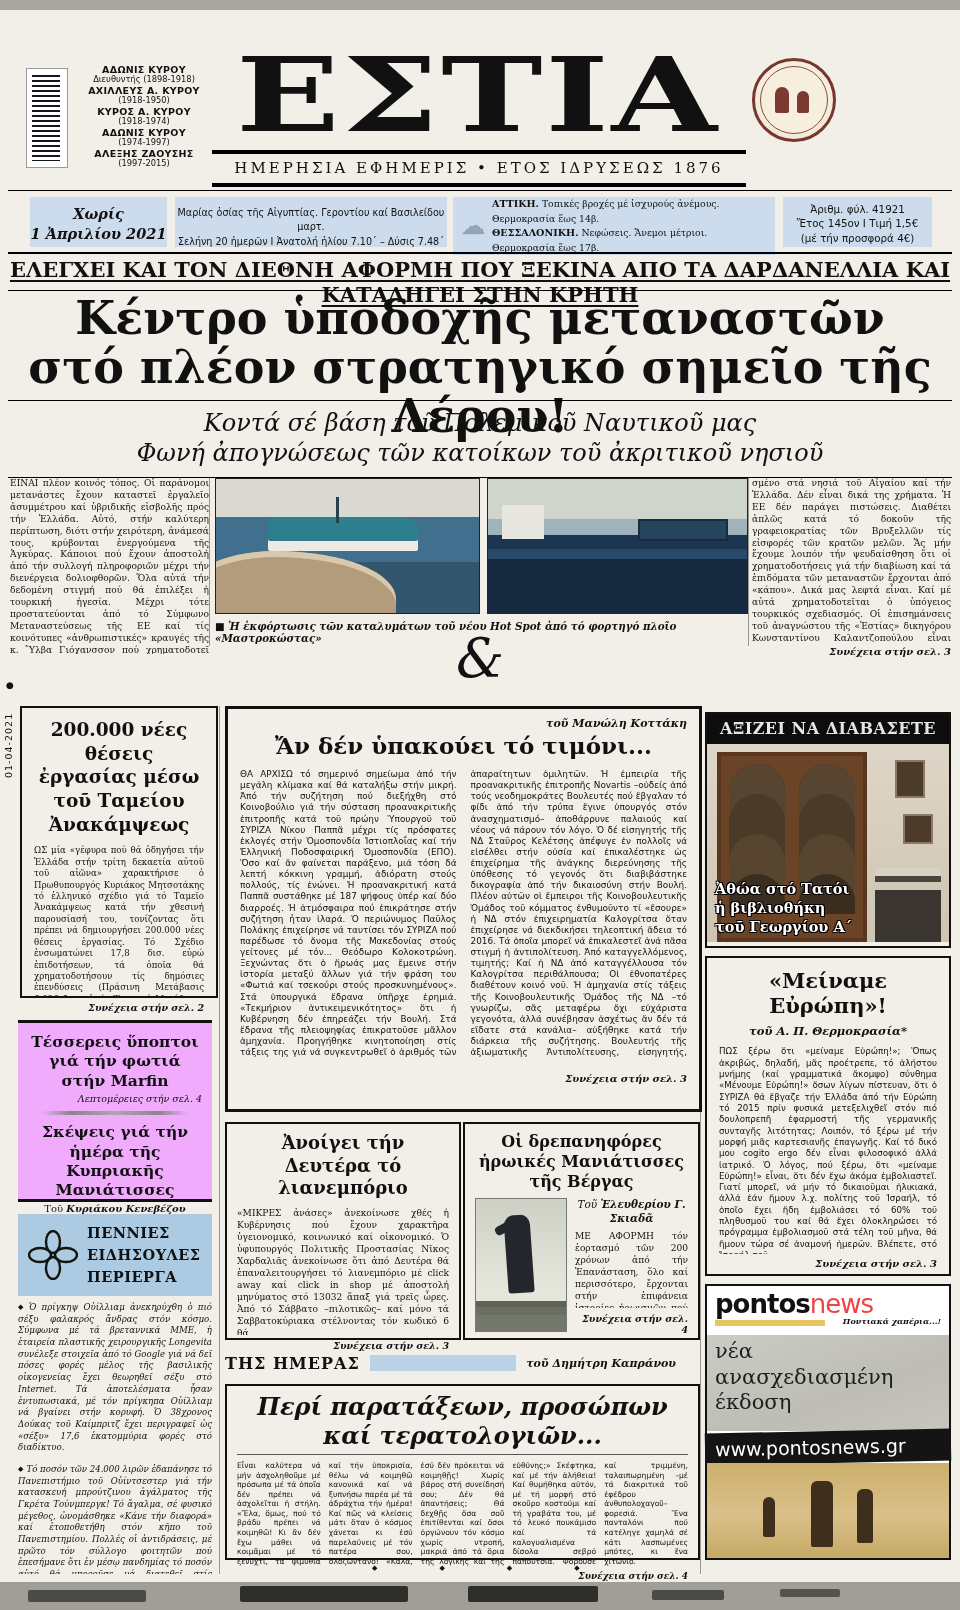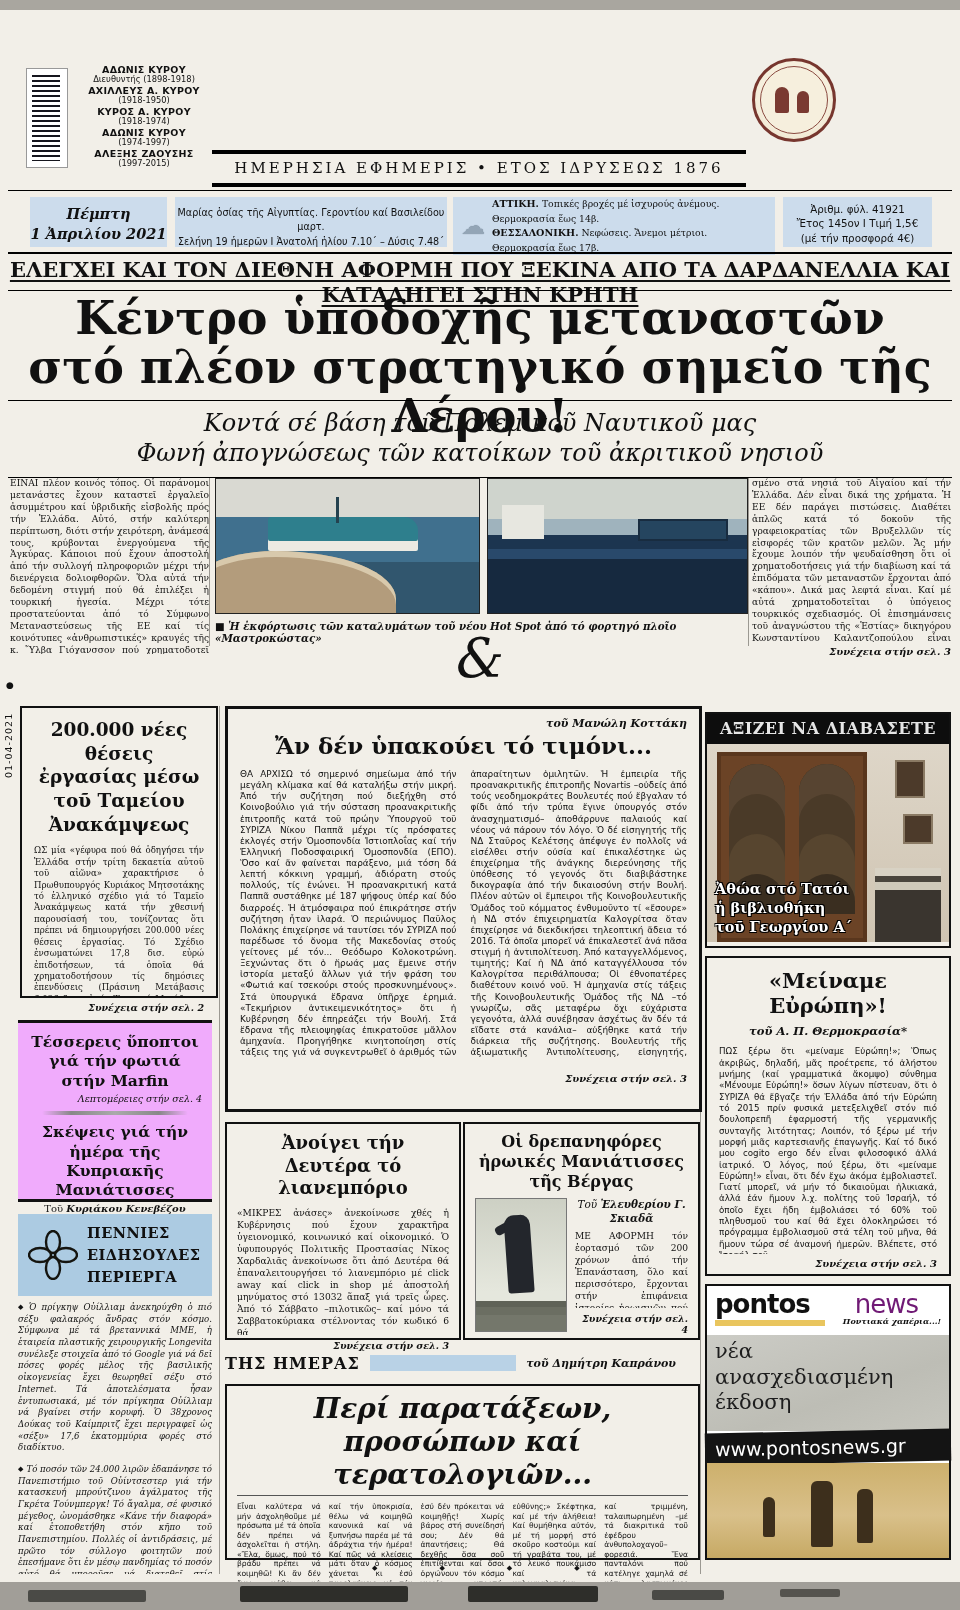--- a/index.html
+++ b/index.html
@@ -99,21 +99,21 @@
   .m-photo .wall{position:absolute;left:0;bottom:0;width:100%;height:30px;background:#74776b;box-shadow:inset 0 6px 0 #5f6257,inset 0 14px 0 #6b6e62;}
   .m-right{flex:1;}
   .m-byline{font-style:italic;font-size:10.5px;text-align:center;line-height:1.3;margin-bottom:5px;}
   .m-byline b{font-style:italic;}
   .m-body{font-size:9.1px;line-height:1.32;text-align:justify;height:78px;overflow:hidden;}
   #strip-imeras{left:225px;top:1350px;width:451px;height:26px;display:flex;align-items:center;}
   #strip-imeras .label{font-weight:bold;font-size:16px;letter-spacing:1px;}
   #strip-imeras .bar{flex:1;height:16px;background:#b9d2e6;margin:0 10px;}
   #strip-imeras .byline{font-weight:bold;font-style:italic;font-size:11px;}
   #box-kapranos{left:225px;top:1384px;width:451px;height:160px;border:2px solid #111;padding:6px 10px;}
-  .kp-title{font-weight:bold;font-style:italic;font-size:28px;text-align:center;padding-bottom:4px;border-bottom:1px solid #555;margin-bottom:6px;}
+  .kp-title{font-weight:bold;font-style:italic;font-size:24px;text-align:center;padding-bottom:4px;border-bottom:1px solid #555;margin-bottom:6px;}
   .kp-body{height:108px;column-count:5;column-gap:8px;font-family:"DejaVu Sans",sans-serif;font-size:7.6px;line-height:1.26;text-align:justify;overflow:hidden;}
   .kp-cont{font-weight:bold;font-style:italic;font-size:9px;text-align:right;margin-top:2px;}
   #marks{left:372px;top:1564px;width:300px;display:flex;gap:62px;}
   #marks span{font-size:7px;}
   
   #box-axizei{left:705px;top:712px;width:242px;height:232px;border:2px solid #111;}
   .ax-header{height:30px;background:#0d0d0d;color:#e5e5e5;text-align:center;font-weight:bold;font-size:16px;line-height:30px;letter-spacing:.5px;}
   .ax-photo{position:relative;height:198px;background:linear-gradient(#ded6c8,#cfc4b2);overflow:hidden;}
   .ax-cab{position:absolute;left:10px;top:8px;width:150px;height:190px;background:#6b4326;box-shadow:inset 0 0 0 4px #59361d;}
   .ax-glass{position:absolute;top:20px;width:56px;height:150px;background:#3a2e20;border-radius:28px 28px 0 0;box-shadow:inset 0 30px 0 #574431,inset 0 70px 0 #4a3a28,inset 0 110px 0 #57452f;}
@@ -125,21 +125,21 @@
               text-shadow:-1px -1px 0 #000,1px -1px 0 #000,-1px 1px 0 #000,1px 1px 0 #000;}
   #box-meiname{left:705px;top:956px;width:218px;height:296px;border:2px solid #111;padding:10px 12px;}
   .me-title{font-weight:bold;font-size:21px;line-height:1.2;text-align:center;}
   .me-byline{font-weight:bold;font-style:italic;font-size:11.5px;text-align:center;margin:6px 0 8px;}
   .me-body{font-family:"DejaVu Sans",sans-serif;font-size:8.7px;line-height:1.3;text-align:justify;height:208px;overflow:hidden;}
   .me-cont{font-weight:bold;font-style:italic;font-size:10px;text-align:right;margin-top:4px;}
   #box-pontos{left:705px;top:1284px;width:242px;height:272px;border:2px solid #111;background:#fff;display:flex;flex-direction:column;}
   .p-top{height:44px;position:relative;background:#fff;padding:5px 8px 0;}
   .p-logo{font-family:"DejaVu Sans",sans-serif;font-size:26px;line-height:1;}
   .p-logo .b{font-weight:bold;letter-spacing:-1px;}
-  .p-logo .n{font-weight:normal;letter-spacing:-1px;color:#701a75;margin-left:45px;}
+  .p-logo .n{font-weight:normal;letter-spacing:-1px;color:#ef4444;}
   .p-yellow{position:absolute;left:8px;top:34px;width:110px;height:6px;background:#e9c55e;}
   .p-tag{position:absolute;right:8px;top:30px;font-style:italic;font-weight:bold;font-size:8px;}
   .p-photo1{height:92px;background:linear-gradient(160deg,#ccccc6,#bdbdb5 60%,#c6c6be);padding:4px 8px 0;}
   .p-photo1 .ln{font-size:21px;line-height:1.22;color:#1d1d1d;}
   .p-band{height:32px;background:#141414;color:#fff;display:flex;align-items:center;padding-left:10px;
           font-family:"DejaVu Sans",sans-serif;font-size:19px;transform:rotate(-1.2deg);margin:0 -2px;}
   .p-photo2{flex:1;position:relative;background:linear-gradient(#cdb06c,#d9c08a 55%,#c6a964);overflow:hidden;}
   .p-fig{position:absolute;background:#3d2f1c;border-radius:6px 6px 2px 2px;}
   .p-f1{left:104px;top:18px;width:22px;height:66px;}
   .p-f2{left:150px;top:26px;width:16px;height:54px;}
@@ -166,39 +166,42 @@
     <div class="pub-name">ΑΧΙΛΛΕΥΣ Α. ΚΥΡΟΥ</div>
     <div class="pub-years">(1918-1950)</div>
     <div class="pub-name">ΚΥΡΟΣ Α. ΚΥΡΟΥ</div>
     <div class="pub-years">(1918-1974)</div>
     <div class="pub-name">ΑΔΩΝΙΣ ΚΥΡΟΥ</div>
     <div class="pub-years">(1974-1997)</div>
     <div class="pub-name">ΑΛΕΞΗΣ ΖΑΟΥΣΗΣ</div>
     <div class="pub-years">(1997-2015)</div>
   </div>
 
+  <div class="abs" id="nameplate">
+    <div class="title">ΕΣΤΙΑ</div>
+  </div>
 
   <div class="abs" id="stamp">
     <div class="inner"></div>
     <div class="fig1"></div>
     <div class="fig2"></div>
   </div>
 
   <div class="abs" id="subtitlebar">ΗΜΕΡΗΣΙΑ ΕΦΗΜΕΡΙΣ • ΕΤΟΣ ΙΔΡΥΣΕΩΣ 1876</div>
 
   <div class="abs rule" id="toprule"></div>
 
   <div class="abs ibox" id="ibox-date">
-    <div>Πέμπτη</div>
+    <div>Χωρίς</div>
     <div>1 Ἀπριλίου 2021</div>
   </div>
 
   <div class="abs ibox" id="ibox-saints">
     <div>Μαρίας ὁσίας τῆς Αἰγυπτίας. Γεροντίου καί Βασιλείδου μαρτ.</div>
-    <div>Σελήνη 19 ἡμερῶν Ι Ἀνατολή ἡλίου 7.10΄ – Δύσις 7.48΄</div>
+    <div>Σελήνη 20 ἡμερῶν Ι Ἀνατολή ἡλίου 7.10΄ – Δύσις 7.48΄</div>
   </div>
 
   <div class="abs ibox" id="ibox-weather">
     <span id="cloud">☁</span>
     <div class="wtxt">
       <div><b>ΑΤΤΙΚΗ.</b><span> Τοπικές βροχές μέ ἰσχυρούς ἀνέμους. Θερμοκρασία ἕως 14β.</span></div>
       <div><b>ΘΕΣΣΑΛΟΝΙΚΗ.</b><span> Νεφώσεις. Ἄνεμοι μέτριοι. Θερμοκρασία ἕως 17β.</span></div>
     </div>
   </div>
 

